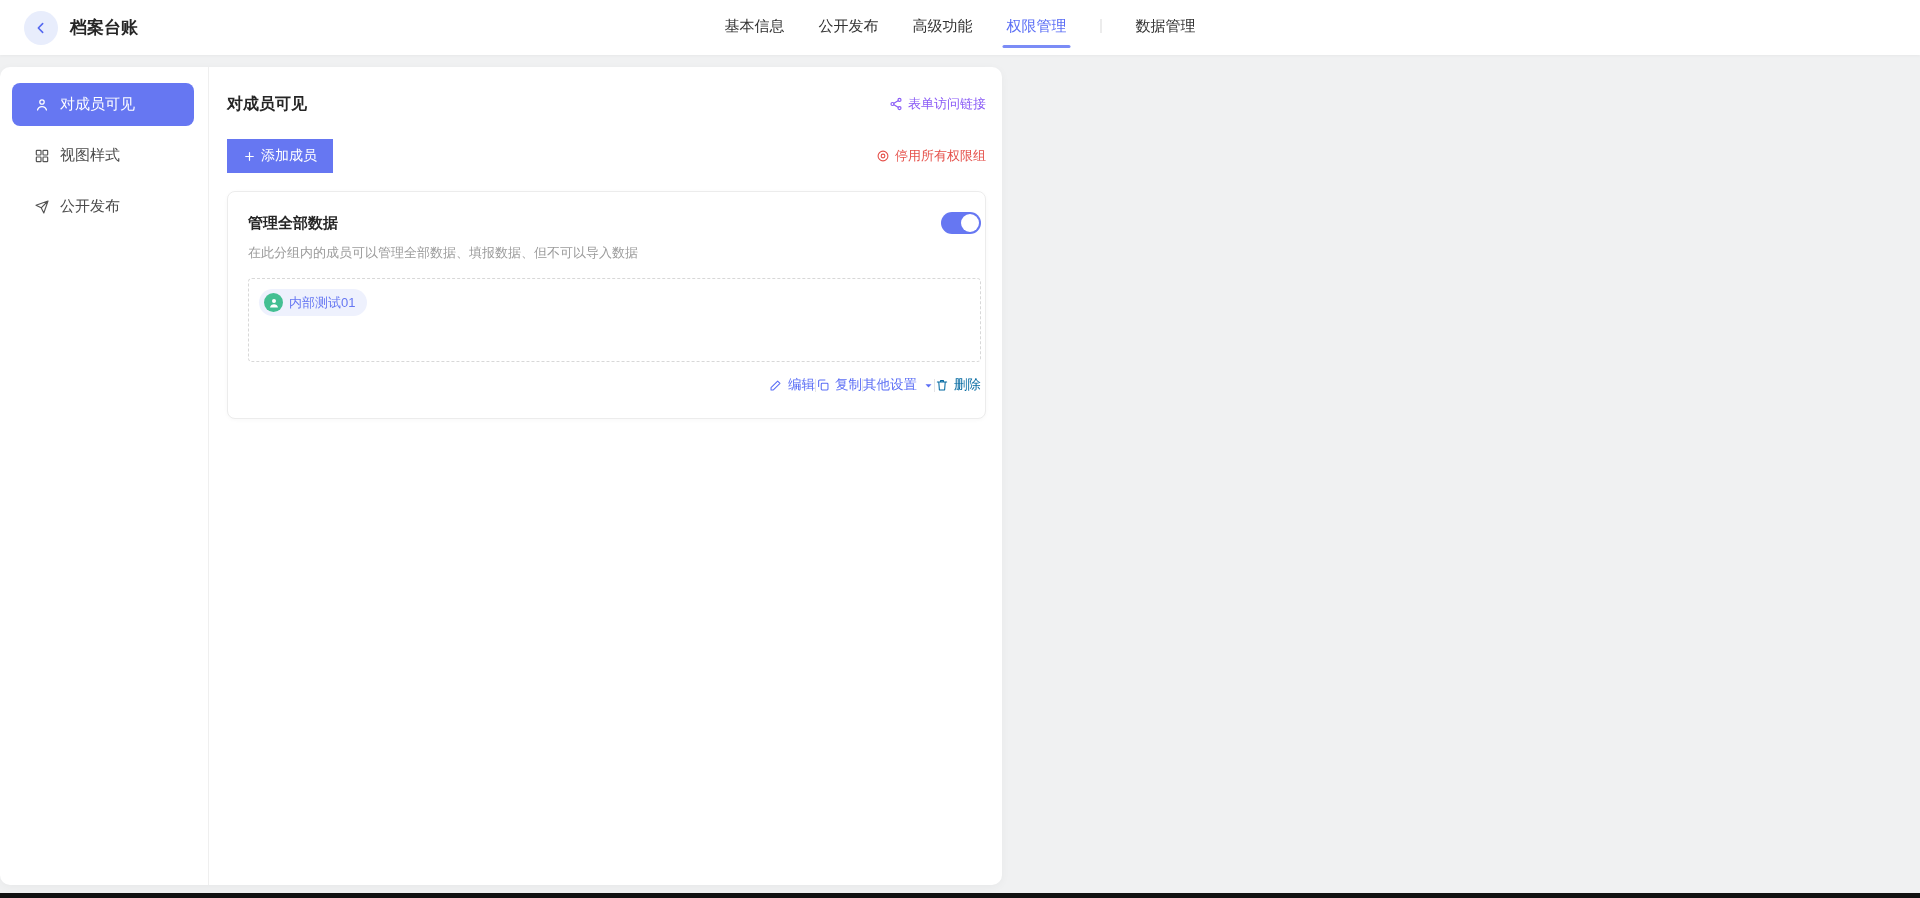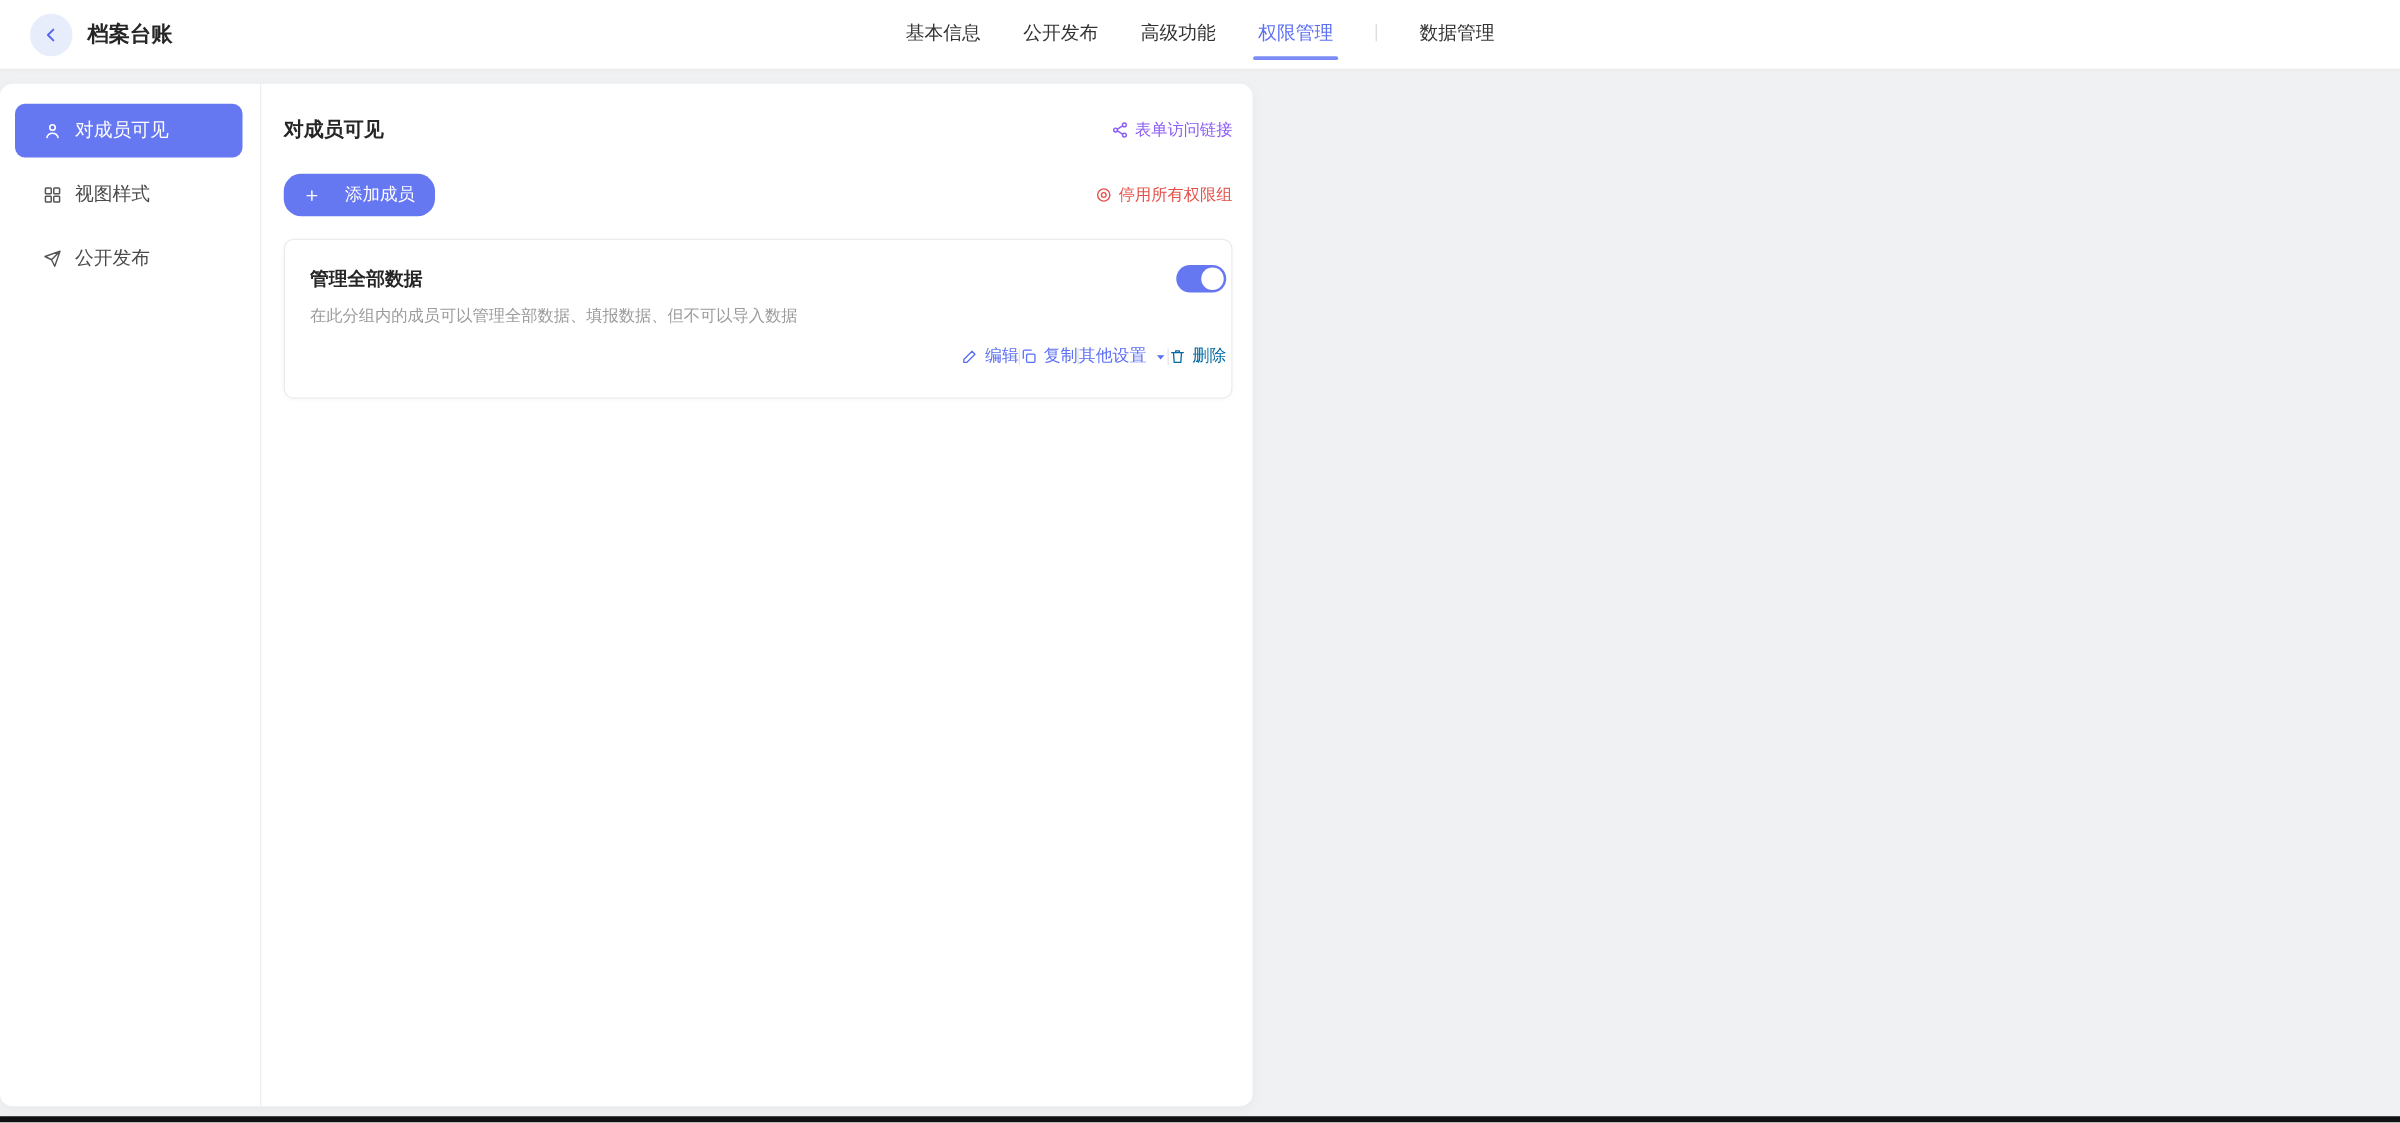--- a/index.html
+++ b/index.html
@@ -75,23 +75,23 @@
     height: 62px; display: flex; align-items: center; justify-content: space-between;
     padding-top: 12px;
   }
   .content-title { font-size: 16px; font-weight: 600; color: #262626; }
   .link-blue {
     display: flex; align-items: center; gap: 5px;
     color: #8b5cf6; font-size: 13px; cursor: pointer;
   }
   .toolbar { display: flex; align-items: center; justify-content: space-between; margin-top: 10px; }
   .btn-primary {
-    height: 34px; padding: 0 16px; border: none; border-radius: 14px;
+    height: 34px; padding: 0 16px; border: none; border-radius: 0;
     background: #6677f2; color: #fff; font-size: 14px;
-    display: flex; align-items: center; gap: 20px; cursor: pointer;
+    display: flex; align-items: center; gap: 5px; cursor: pointer;
     font-family: Liberation Serif, serif;
   }
   .link-danger {
     display: flex; align-items: center; gap: 5px;
     color: #e5504a; font-size: 13px; cursor: pointer;
   }
 
   
   .group-card {
     margin-top: 18px; border: 1px solid #ececec; border-radius: 8px;
@@ -239,20 +239,31 @@
 
       <div class="group-card">
         <div class="card-head">
           <div class="card-title">管理全部数据</div>
           <div class="toggle">
             <div class="knob"></div>
           </div>
         </div>
         <div class="card-desc">在此分组内的成员可以管理全部数据、填报数据、但不可以导入数据</div>
 
+        <div class="member-box">
+          <div class="member-chip">
+            <span class="chip-avatar">
+              <svg width="12" height="12" viewBox="0 0 24 24" fill="currentColor">
+                  <circle cx="12" cy="8" r="4"></circle>
+                  <path d="M4 21c.9-4.2 4.2-6.4 8-6.4s7.1 2.2 8 6.4H4z"></path>
+                </svg>
+            </span>
+            <span class="chip-label">内部测试01</span>
+          </div>
+        </div>
 
         <div class="card-actions">
           <div class="action-item">
             <span>
               <svg width="14" height="14" viewBox="0 0 24 24" fill="none" stroke="currentColor" stroke-width="1.8" stroke-linejoin="round">
                   <path d="M14.8 5.2l4 4L7.5 20.5h-4v-4L14.8 5.2z"></path>
                 </svg>
             </span>
             <span>编辑</span>
           </div>

